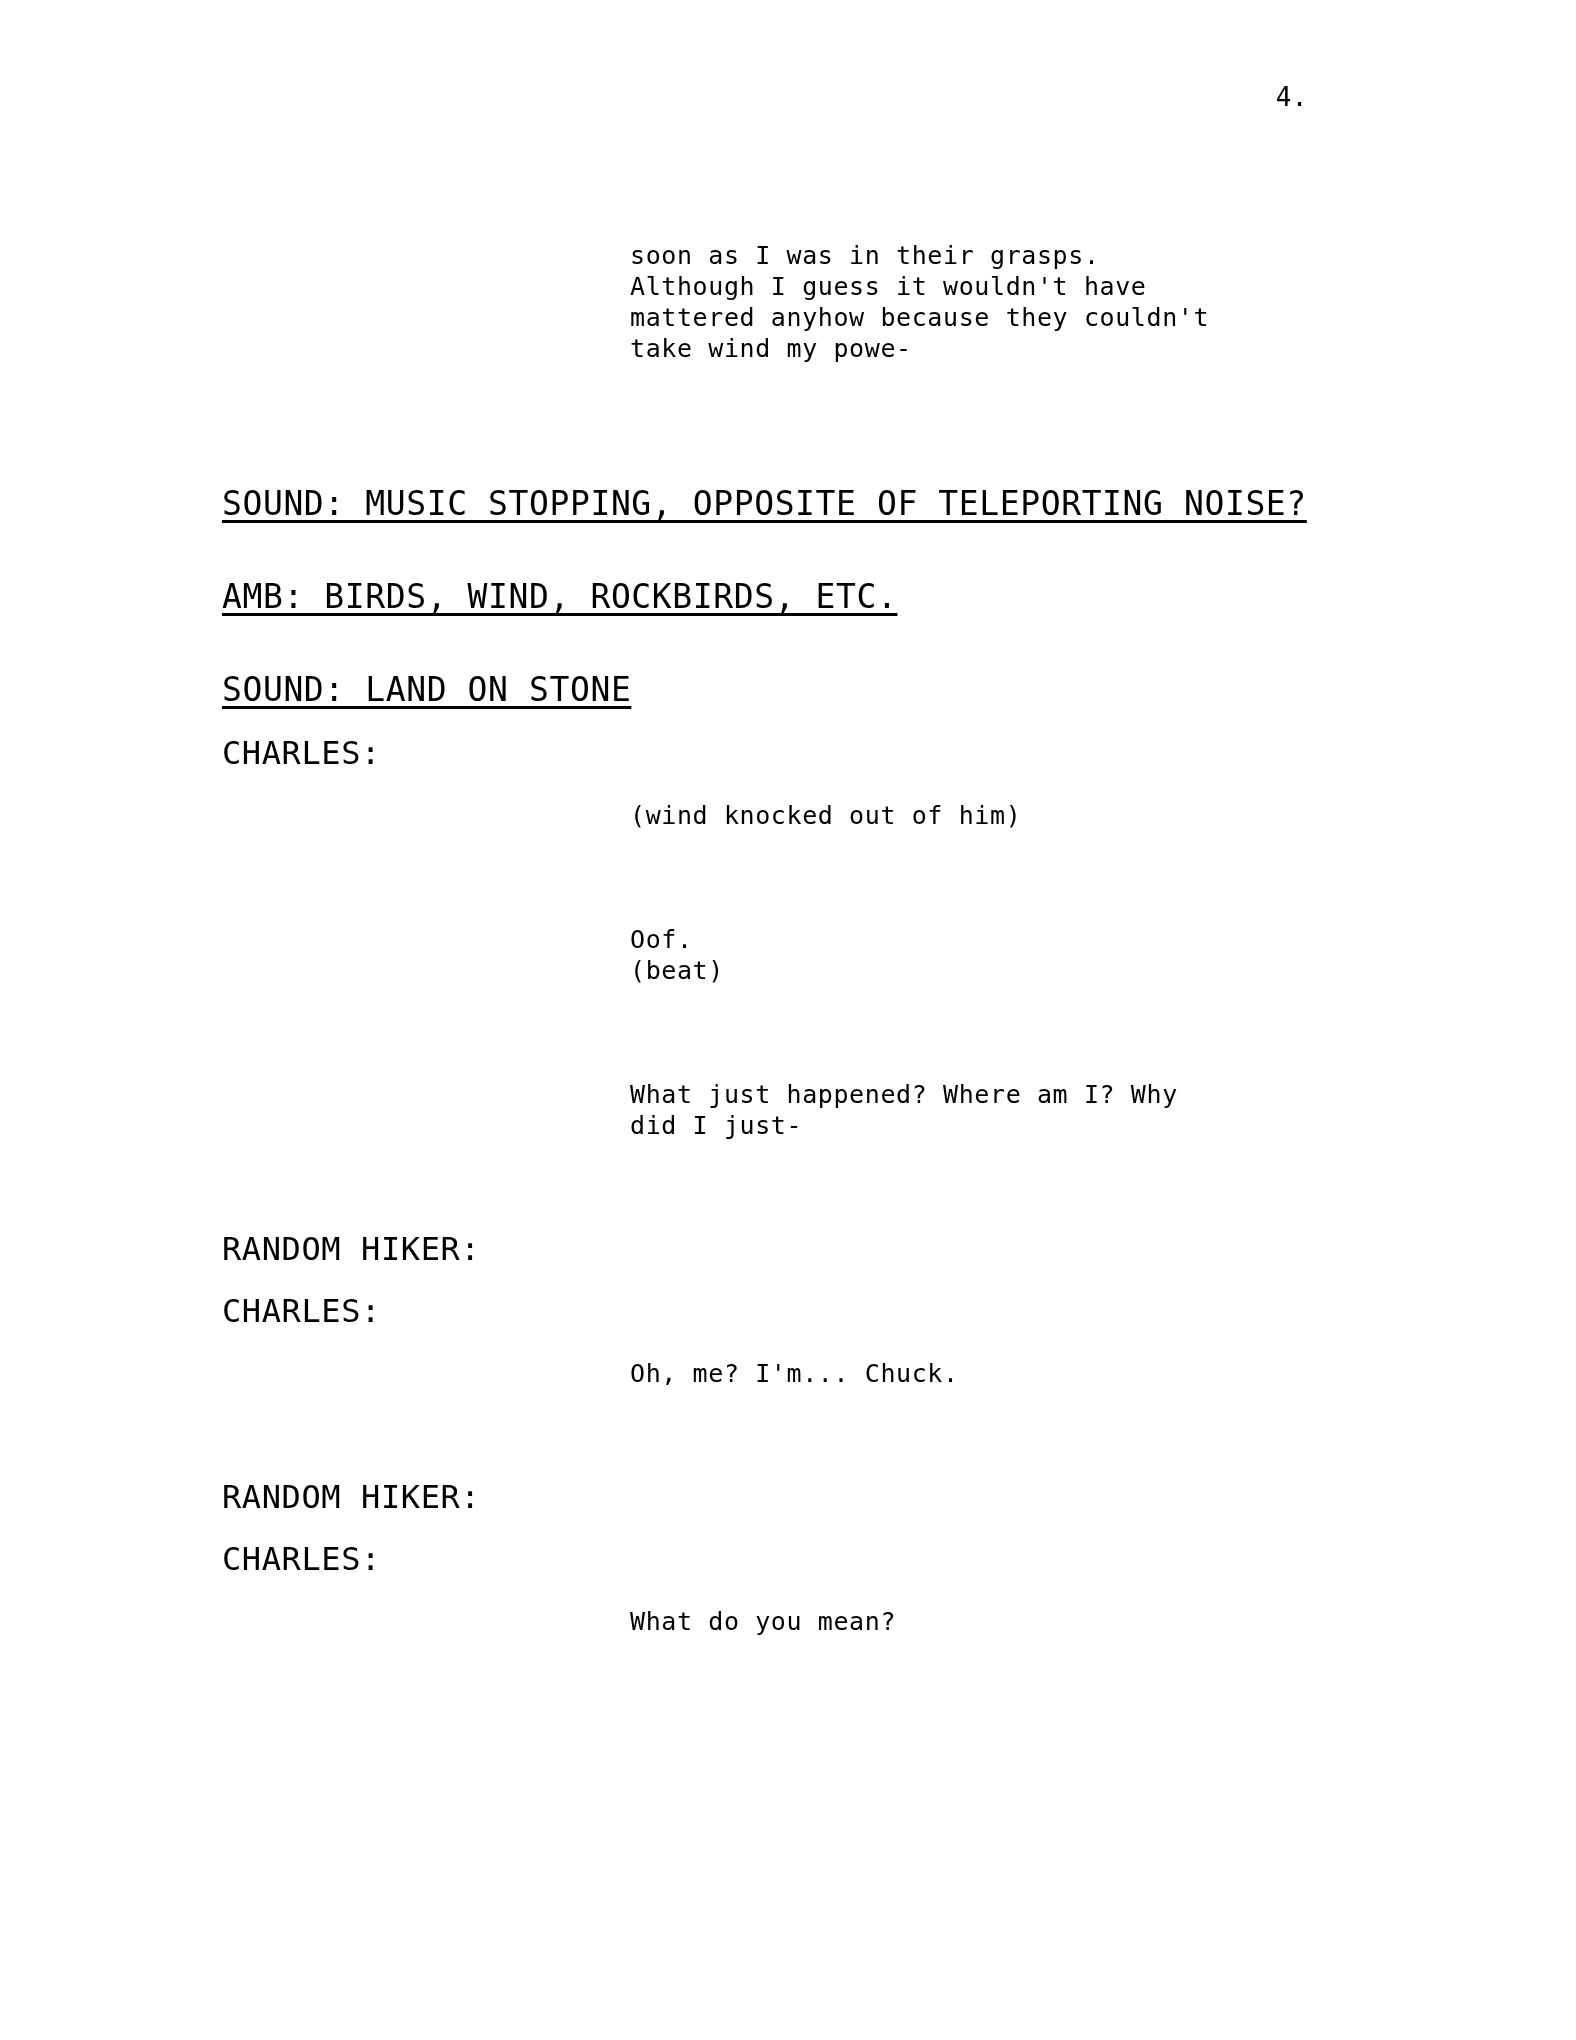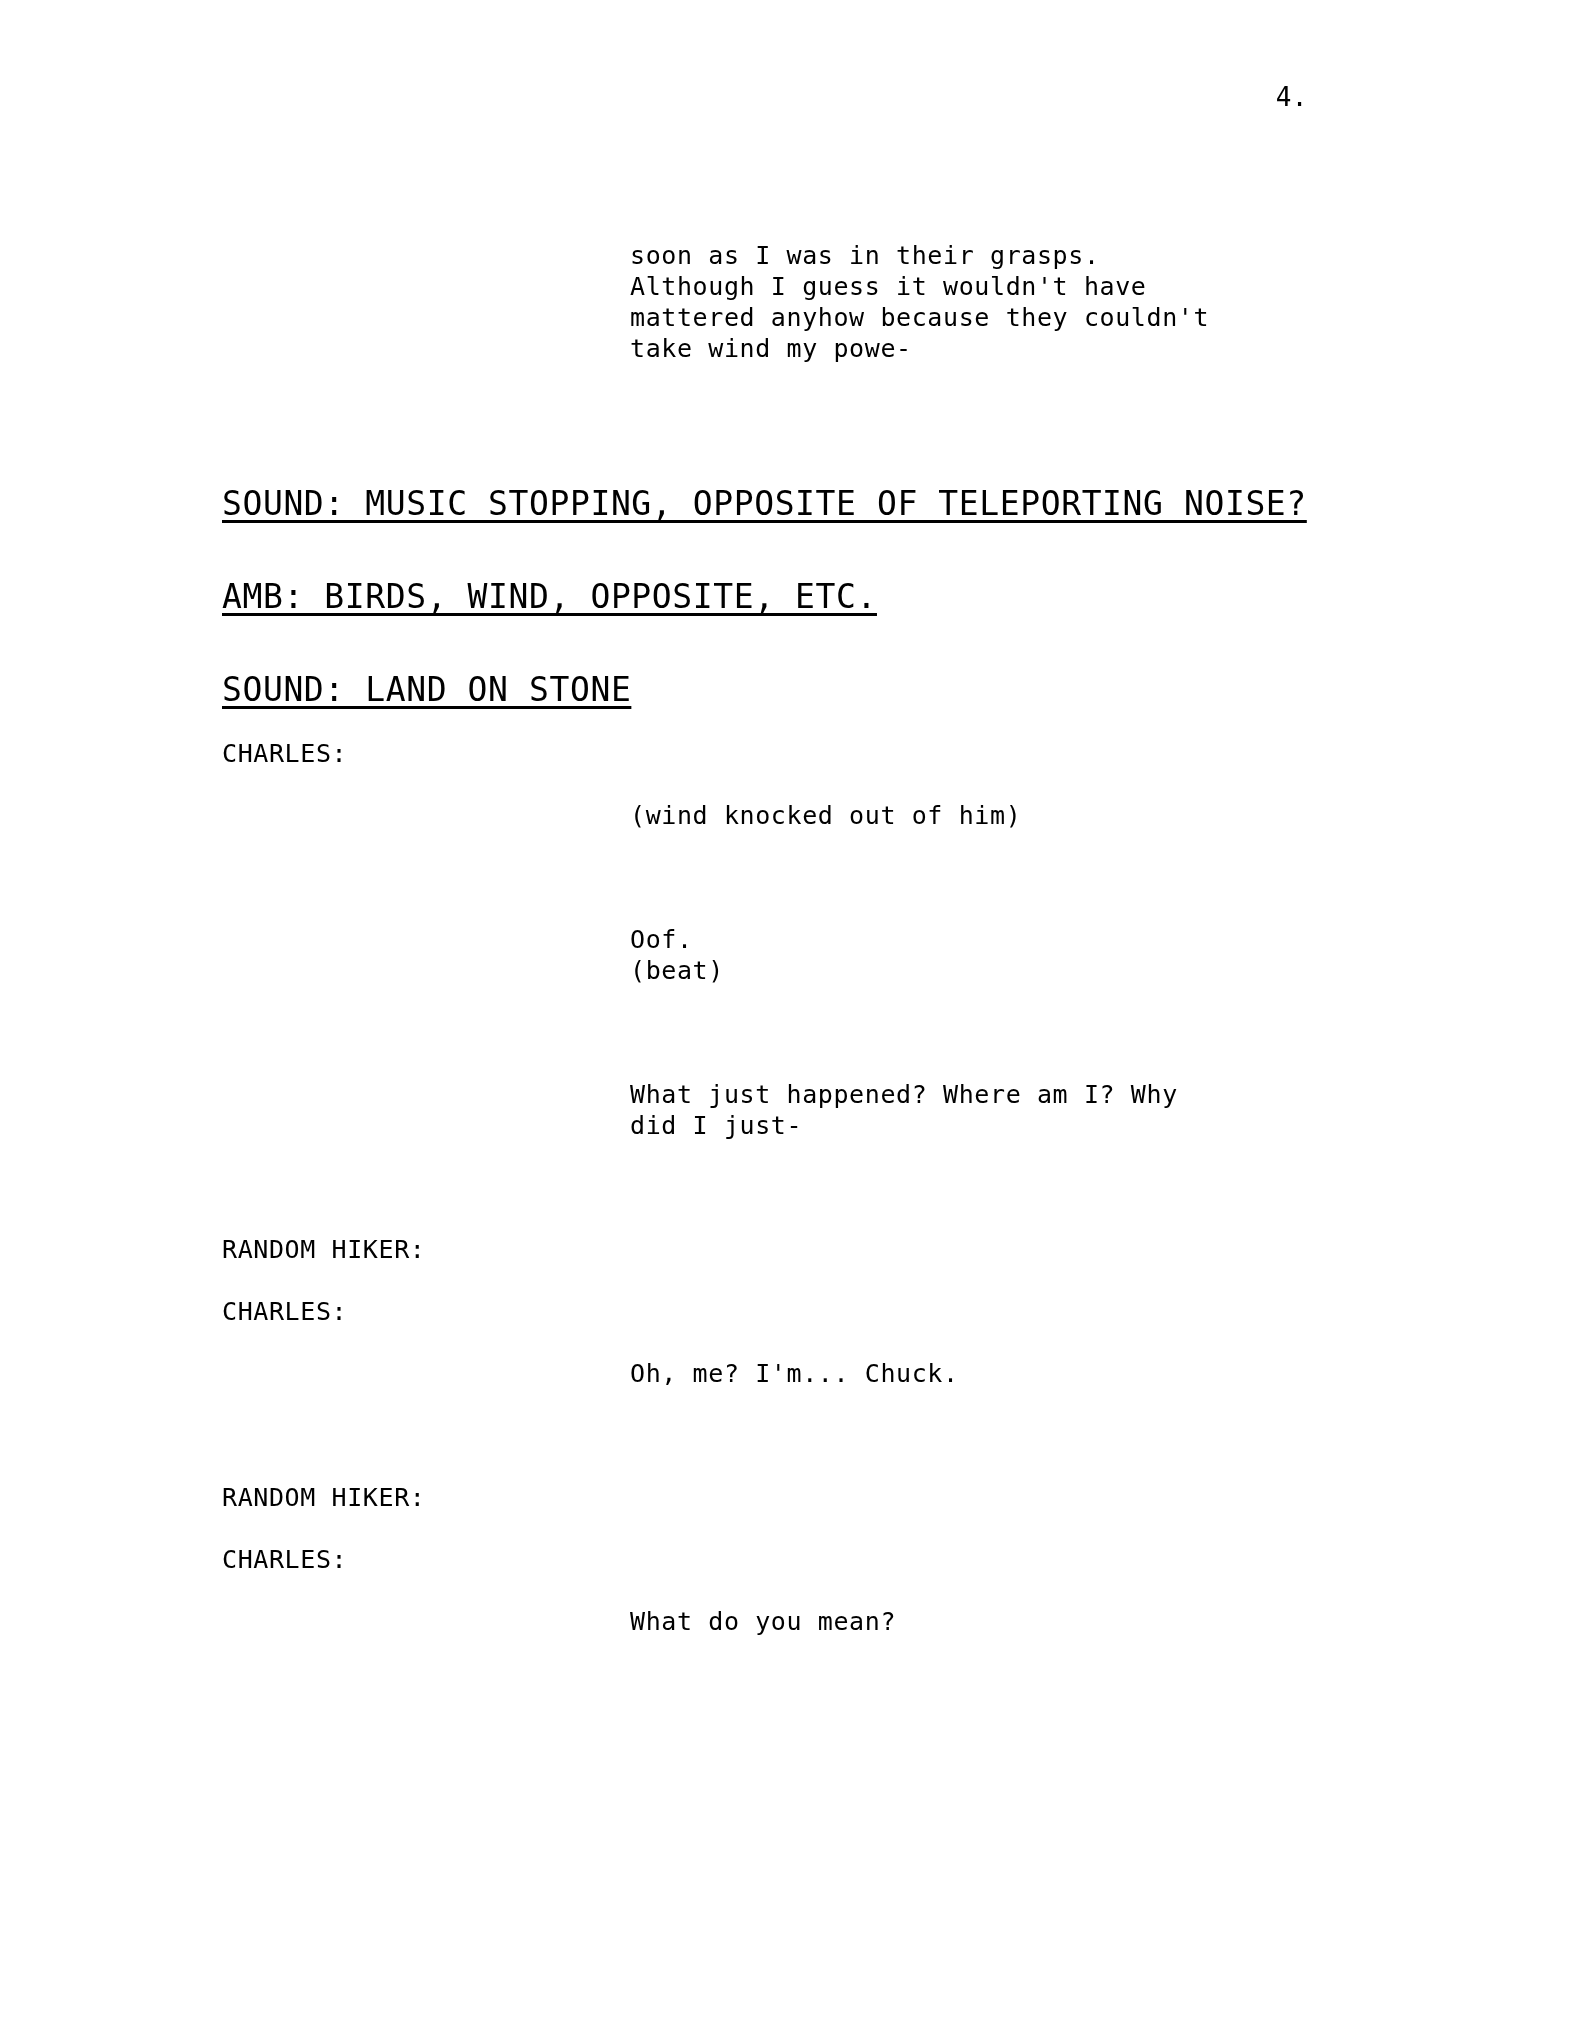--- a/index.html
+++ b/index.html
@@ -35,21 +35,21 @@
   }
   
   .block {
     display: flex;
     align-items: flex-start;
     margin-bottom: 0;
   }
   .cue {
     width: 408px;
     flex: 0 0 408px;
-    font-size: 25px;
+    font-size: 32px;
     line-height: 31px;
     letter-spacing: 0.6px;
     white-space: pre;
   }
   .text {
     flex: 1 1 auto;
     font-size: 25px;
     line-height: 31px;
     letter-spacing: 0.6px;
     white-space: pre-wrap;
@@ -96,21 +96,21 @@
 
     <div class="gap-lg"></div>
 
     <div class="sfx-row">
       <span class="sfx">SOUND: MUSIC STOPPING, OPPOSITE OF TELEPORTING NOISE?</span>
     </div>
 
     <div class="gap-lg"></div>
 
     <div class="sfx-row">
-      <span class="sfx">AMB: BIRDS, WIND, OPPOSITE, ETC.</span>
+      <span class="sfx">AMB: BIRDS, WIND, ROCKBIRDS, ETC.</span>
     </div>
 
     <div class="gap-lg"></div>
 
     <div class="sfx-row">
       <span class="sfx">SOUND: LAND ON STONE</span>
     </div>
 
     <div class="gap-md"></div>
 

